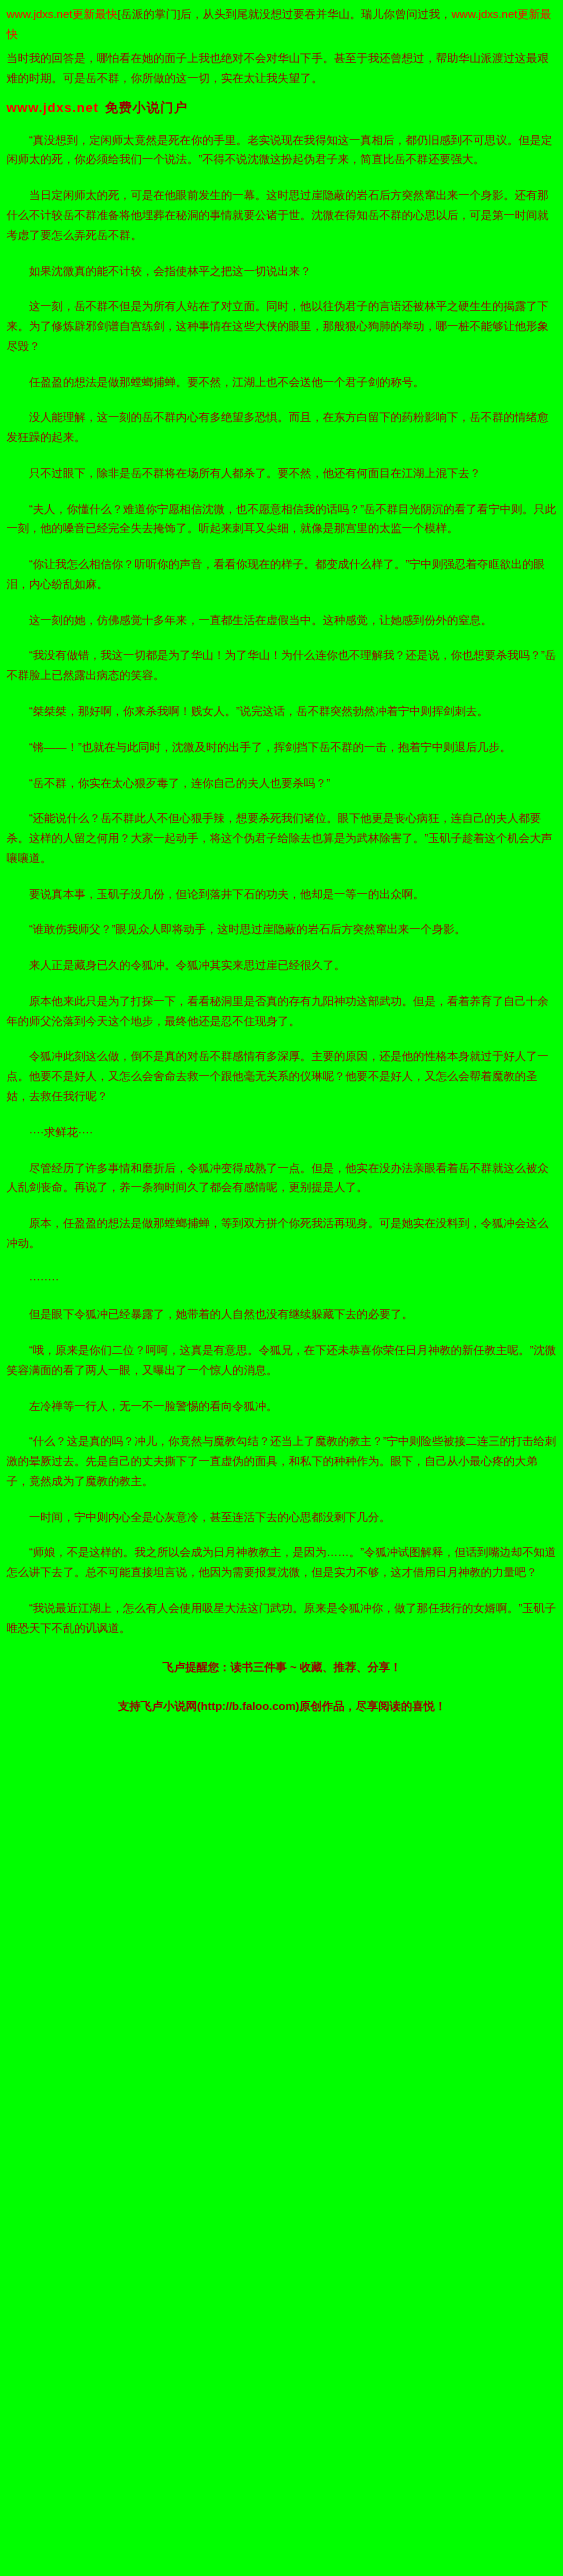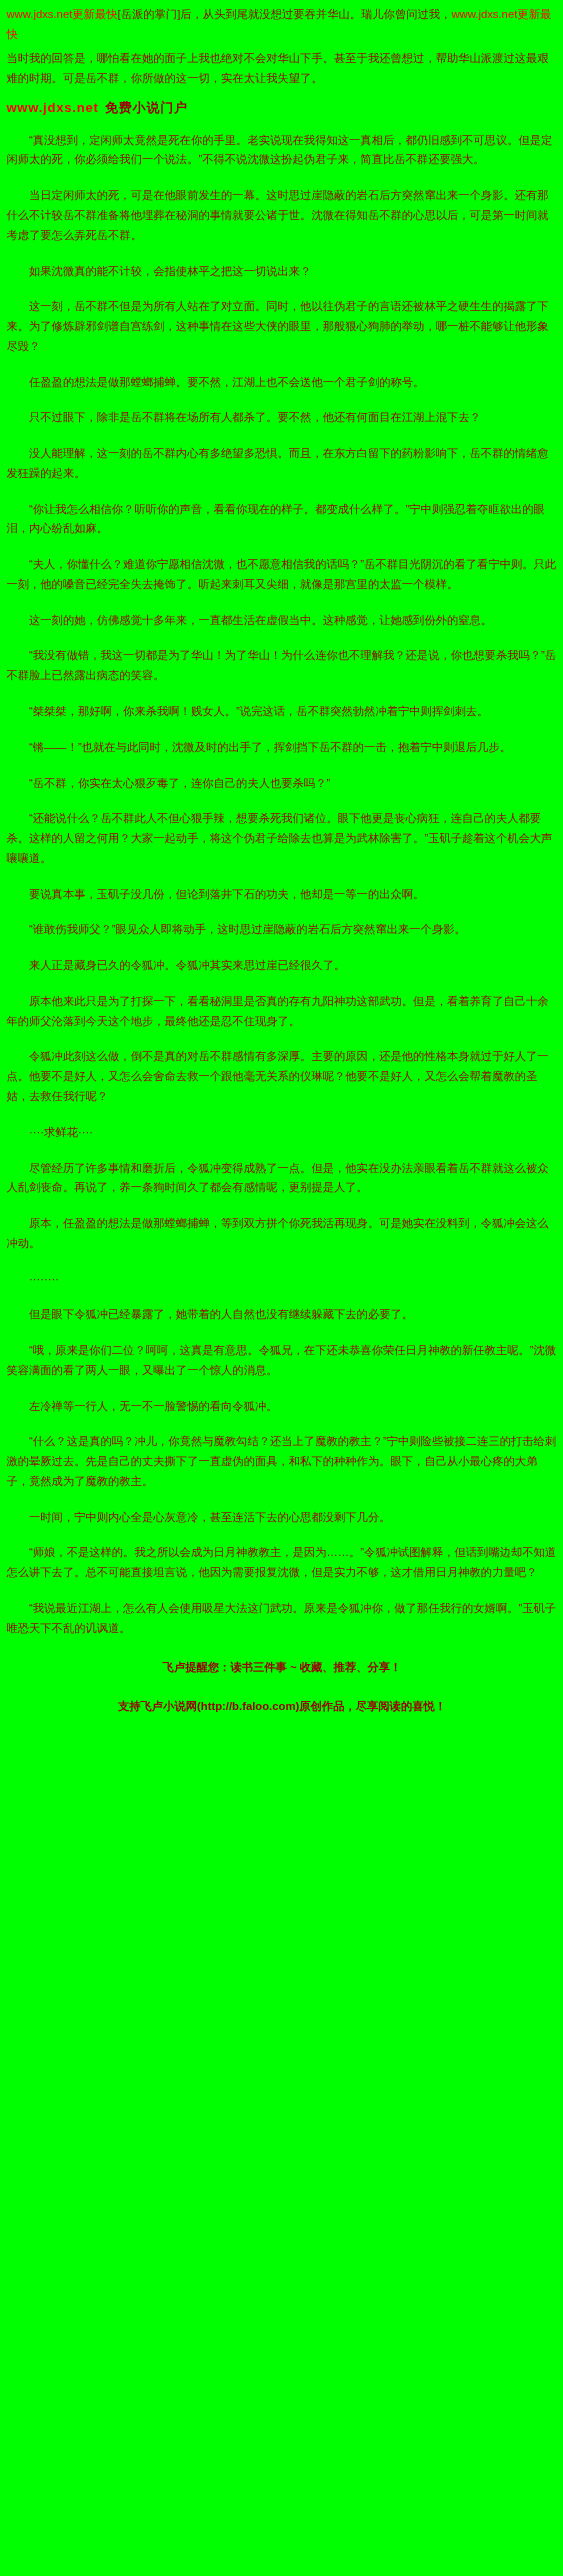--- a/index.html
+++ b/index.html
@@ -50,24 +50,24 @@
   <p class="line intro">当时我的回答是，哪怕看在她的面子上我也绝对不会对华山下手。甚至于我还曾想过，帮助华山派渡过这最艰难的时期。可是岳不群，你所做的这一切，实在太让我失望了。</p>
 
   <h1 class="banner"><span class="site">www.jdxs.net</span><span class="label">免费小说门户</span></h1>
 
   <div>
       <p class="para">“真没想到，定闲师太竟然是死在你的手里。老实说现在我得知这一真相后，都仍旧感到不可思议。但是定闲师太的死，你必须给我们一个说法。”不得不说沈微这扮起伪君子来，简直比岳不群还要强大。</p>
       <p class="para">当日定闲师太的死，可是在他眼前发生的一幕。这时思过崖隐蔽的岩石后方突然窜出来一个身影。还有那什么不计较岳不群准备将他埋葬在秘洞的事情就要公诸于世。沈微在得知岳不群的心思以后，可是第一时间就考虑了要怎么弄死岳不群。</p>
       <p class="para">如果沈微真的能不计较，会指使林平之把这一切说出来？</p>
       <p class="para">这一刻，岳不群不但是为所有人站在了对立面。同时，他以往伪君子的言语还被林平之硬生生的揭露了下来。为了修炼辟邪剑谱自宫练剑，这种事情在这些大侠的眼里，那般狠心狗肺的举动，哪一桩不能够让他形象尽毁？</p>
       <p class="para">任盈盈的想法是做那螳螂捕蝉。要不然，江湖上也不会送他一个君子剑的称号。</p>
+      <p class="para">没人能理解，这一刻的岳不群内心有多绝望多恐惧。而且，在东方白留下的药粉影响下，岳不群的情绪愈发狂躁的起来。</p>
       <p class="para">只不过眼下，除非是岳不群将在场所有人都杀了。要不然，他还有何面目在江湖上混下去？</p>
-      <p class="para">没人能理解，这一刻的岳不群内心有多绝望多恐惧。而且，在东方白留下的药粉影响下，岳不群的情绪愈发狂躁的起来。</p>
+      <p class="para">“夫人，你懂什么？难道你宁愿相信沈微，也不愿意相信我的话吗？”岳不群目光阴沉的看了看宁中则。只此一刻，他的嗓音已经完全失去掩饰了。听起来刺耳又尖细，就像是那宫里的太监一个模样。</p>
       <p class="para">“你让我怎么相信你？听听你的声音，看看你现在的样子。都变成什么样了。”宁中则强忍着夺眶欲出的眼泪，内心纷乱如麻。</p>
-      <p class="para">“夫人，你懂什么？难道你宁愿相信沈微，也不愿意相信我的话吗？”岳不群目光阴沉的看了看宁中则。只此一刻，他的嗓音已经完全失去掩饰了。听起来刺耳又尖细，就像是那宫里的太监一个模样。</p>
       <p class="para">这一刻的她，仿佛感觉十多年来，一直都生活在虚假当中。这种感觉，让她感到份外的窒息。</p>
       <p class="para">“我没有做错，我这一切都是为了华山！为了华山！为什么连你也不理解我？还是说，你也想要杀我吗？”岳不群脸上已然露出病态的笑容。</p>
       <p class="para">“桀桀桀，那好啊，你来杀我啊！贱女人。”说完这话，岳不群突然勃然冲着宁中则挥剑刺去。</p>
       <p class="para">“锵——！”也就在与此同时，沈微及时的出手了，挥剑挡下岳不群的一击，抱着宁中则退后几步。</p>
       <p class="para">“岳不群，你实在太心狠歹毒了，连你自己的夫人也要杀吗？”</p>
       <p class="para">“还能说什么？岳不群此人不但心狠手辣，想要杀死我们诸位。眼下他更是丧心病狂，连自己的夫人都要杀。这样的人留之何用？大家一起动手，将这个伪君子给除去也算是为武林除害了。”玉矶子趁着这个机会大声嚷嚷道。</p>
       <p class="para">要说真本事，玉矶子没几份，但论到落井下石的功夫，他却是一等一的出众啊。</p>
       <p class="para">“谁敢伤我师父？”眼见众人即将动手，这时思过崖隐蔽的岩石后方突然窜出来一个身影。</p>
       <p class="para">来人正是藏身已久的令狐冲。令狐冲其实来思过崖已经很久了。</p>
       <p class="para">原本他来此只是为了打探一下，看看秘洞里是否真的存有九阳神功这部武功。但是，看着养育了自己十余年的师父沦落到今天这个地步，最终他还是忍不住现身了。</p>

